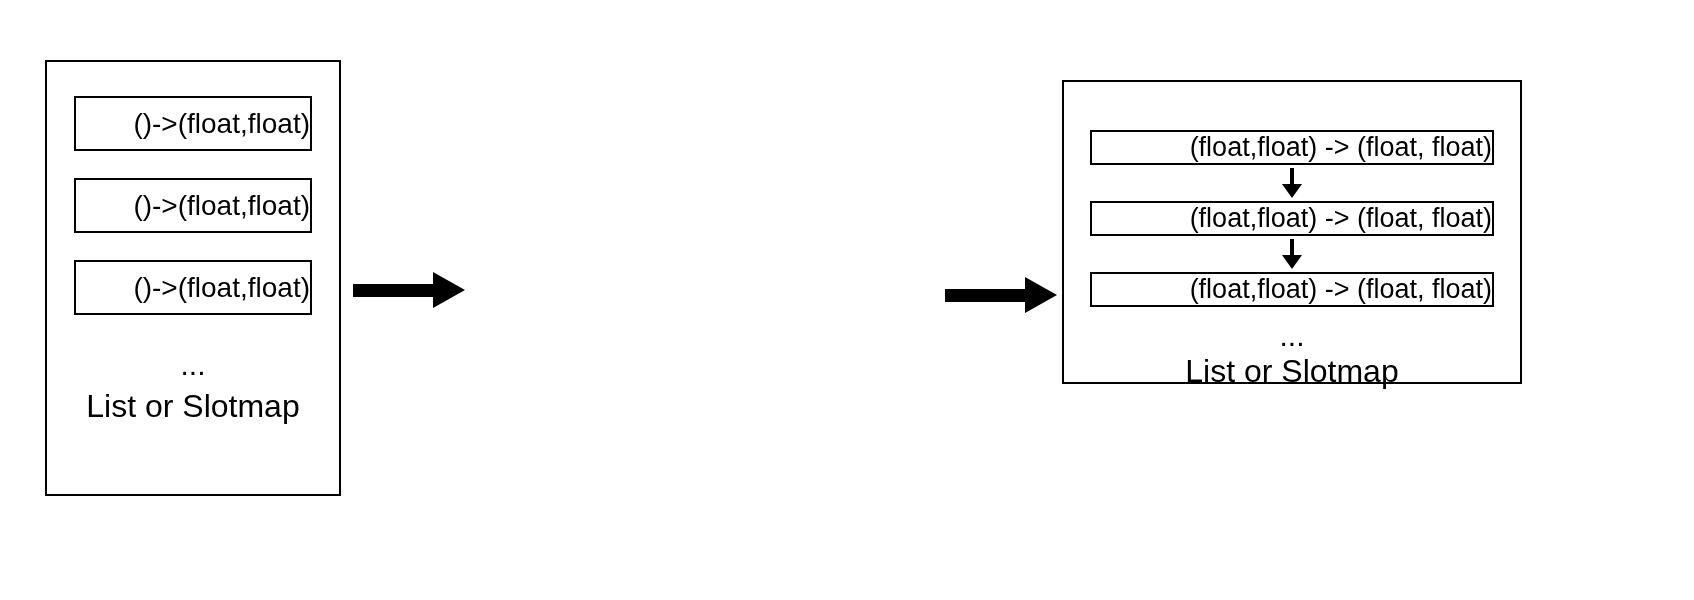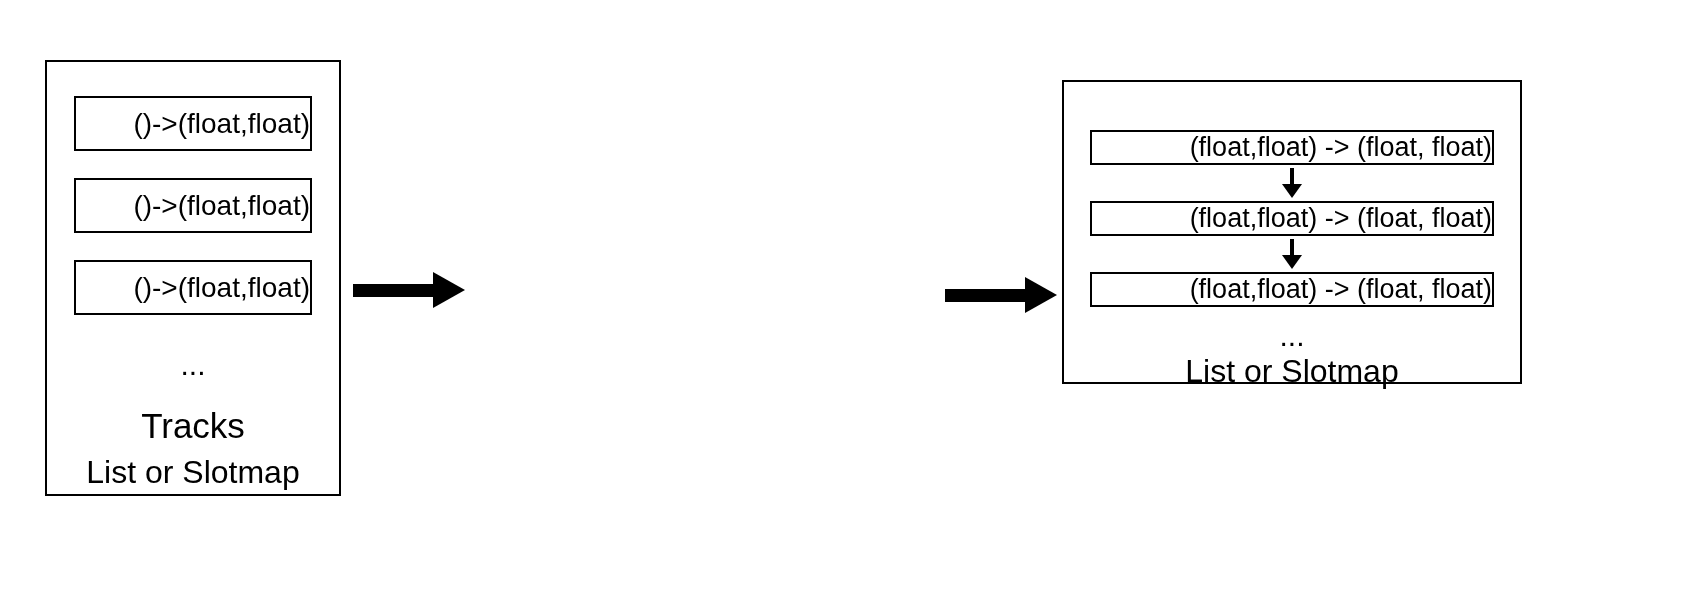--- a/index.html
+++ b/index.html
@@ -147,21 +147,20 @@
     <div class="sig-item track-item">
       <span>()-&gt;(float,float)</span>
     </div>
     <div class="sig-item track-item">
       <span>()-&gt;(float,float)</span>
     </div>
     <div class="sig-item track-item">
       <span>()-&gt;(float,float)</span>
     </div>
     <div class="ellipsis">...</div>
-    <div class="box-title">Tracks</div>
     <div class="box-subtitle">List or Slotmap</div>
   </div>
 
   <div class="h-arrow h-arrow-1">
     <div class="shaft"></div>
     <div class="head"></div>
   </div>
 
 
   <div class="h-arrow h-arrow-2">

